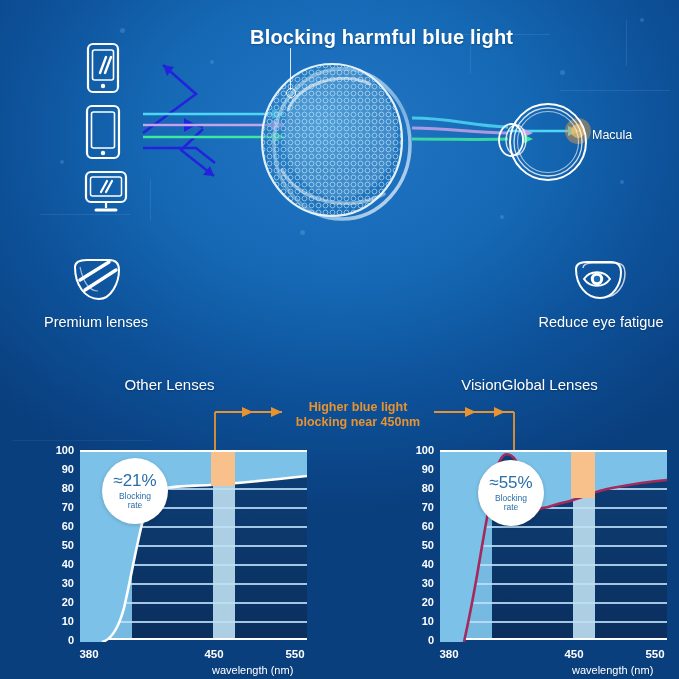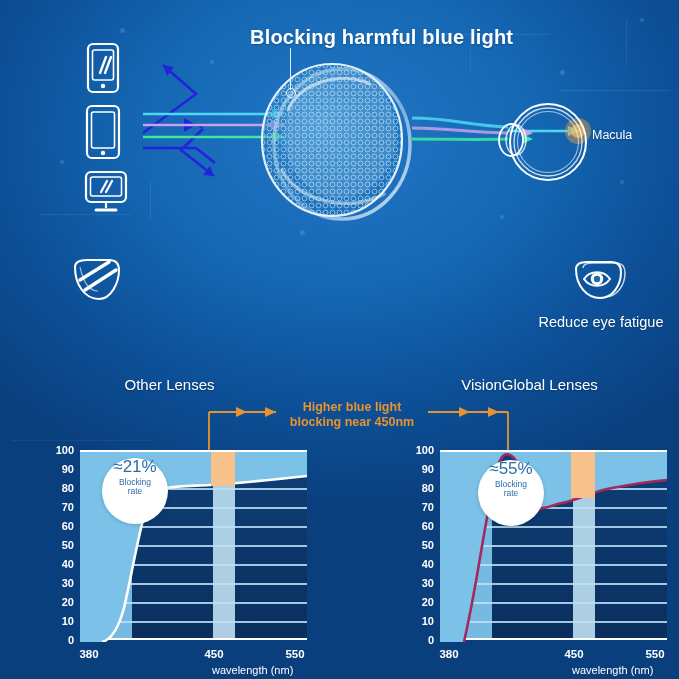--- a/index.html
+++ b/index.html
@@ -77,40 +77,40 @@
     box-sizing:border-box;
   }
   .grid{position:absolute;inset:0;}
   .grid i{position:absolute;left:0;right:0;height:1.6px;background:rgba(190,225,250,.85);}
   .passband{position:absolute;top:0;bottom:0;background:#7cc2e8;opacity:.95;}
   .band450{position:absolute;top:0;bottom:0;background:#bfe0f2;opacity:.9;}
   .orangebar{position:absolute;top:0;background:#f8c08a;}
   .curve{position:absolute;inset:0;}
   .circ{
     position:absolute;border-radius:50%;background:#ffffff;
-    display:flex;flex-direction:column;align-items:center;
+    display:flex;flex-direction:column;align-items:center;justify-content:center;
     box-shadow:0 1px 4px rgba(0,0,0,.18);
   }
   .circ .pct{color:#2a6ea8;font-size:17px;font-weight:500;line-height:1;}
   .circ .sub{color:#2a6ea8;font-size:8.5px;line-height:1.05;margin-top:3px;text-align:center;}
 
   .ylab{
     position:absolute;color:#ffffff;font-size:11px;font-weight:bold;
     text-align:right;width:26px;line-height:1;
   }
   .xlab{
     position:absolute;color:#ffffff;font-size:11.5px;font-weight:bold;
     text-align:center;white-space:nowrap;
   }
   .axtitle{
     position:absolute;color:#ffffff;font-size:11px;white-space:nowrap;
   }
 
   
-  .annot{position:absolute;left:0;top:30px;width:576px;height:56px;}
+  .annot{position:absolute;left:6px;top:30px;width:576px;height:56px;}
   .annot-txt{
     position:absolute;left:282px;top:2px;width:140px;text-align:center;
     color:#e89330;font-size:12.5px;font-weight:bold;line-height:1.18;
   }
 </style>
 </head>
 <body>
 
 <div id="root">
 
@@ -242,20 +242,21 @@
 
     <div class="feat f0">
       <div class="ficon">
         <svg width="54" height="46" viewBox="0 0 54 46">
           <path d="M6,10 C6,5 10,3 18,3 L40,3 C47,3 50,7 50,13 C50,26 42,42 30,42 C16,42 6,28 6,10 Z" fill="none" stroke="#fff" stroke-width="2"></path>
           <path d="M11,10 C14,24 20,34 29,34" fill="none" stroke="#fff" stroke-width="1.2" opacity=".6"></path>
           <line x1="11" y1="23" x2="40" y2="5" stroke="#fff" stroke-width="3.4" stroke-linecap="round"></line>
           <line x1="16" y1="33" x2="47" y2="13" stroke="#fff" stroke-width="3.4" stroke-linecap="round"></line>
         </svg>
       </div>
+      <div class="flabel">Premium lenses</div>
     </div>
 
 
 
     <div class="feat f3">
       <div class="ficon">
         <svg width="58" height="46" viewBox="0 0 58 46">
           <path d="M4,12 C4,7 8,5 15,5 L39,5 C46,5 49,9 49,15 C49,28 41,41 28,41 C15,41 4,29 4,12 Z" fill="none" stroke="#fff" stroke-width="2"></path>
           <path d="M11,11 C11,7 15,6 21,6 L44,6 C50,6 53,10 53,16 C53,28 45,40 33,40" fill="none" stroke="#fff" stroke-width="1.5" opacity=".75"></path>
           <path d="M12,22 C18,13 32,13 38,22 C32,31 18,31 12,22 Z" fill="none" stroke="#fff" stroke-width="2"></path>

